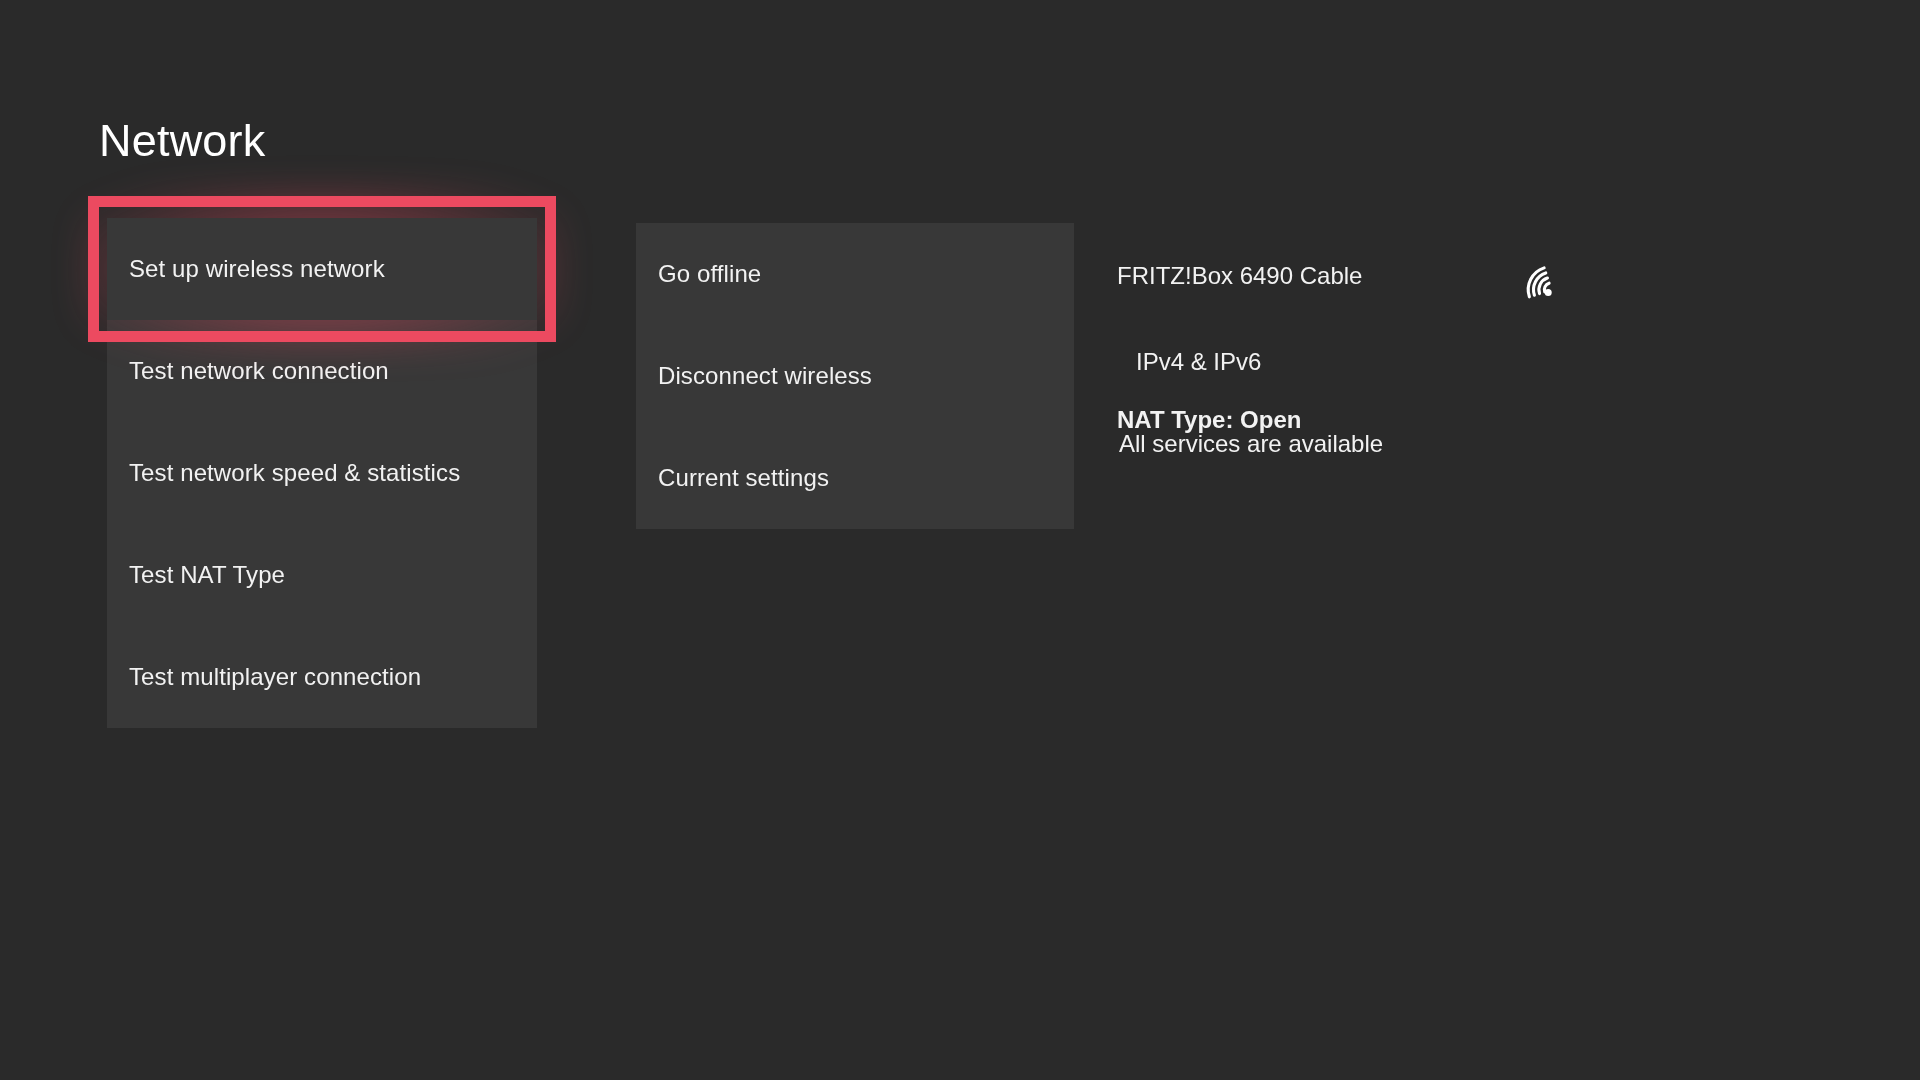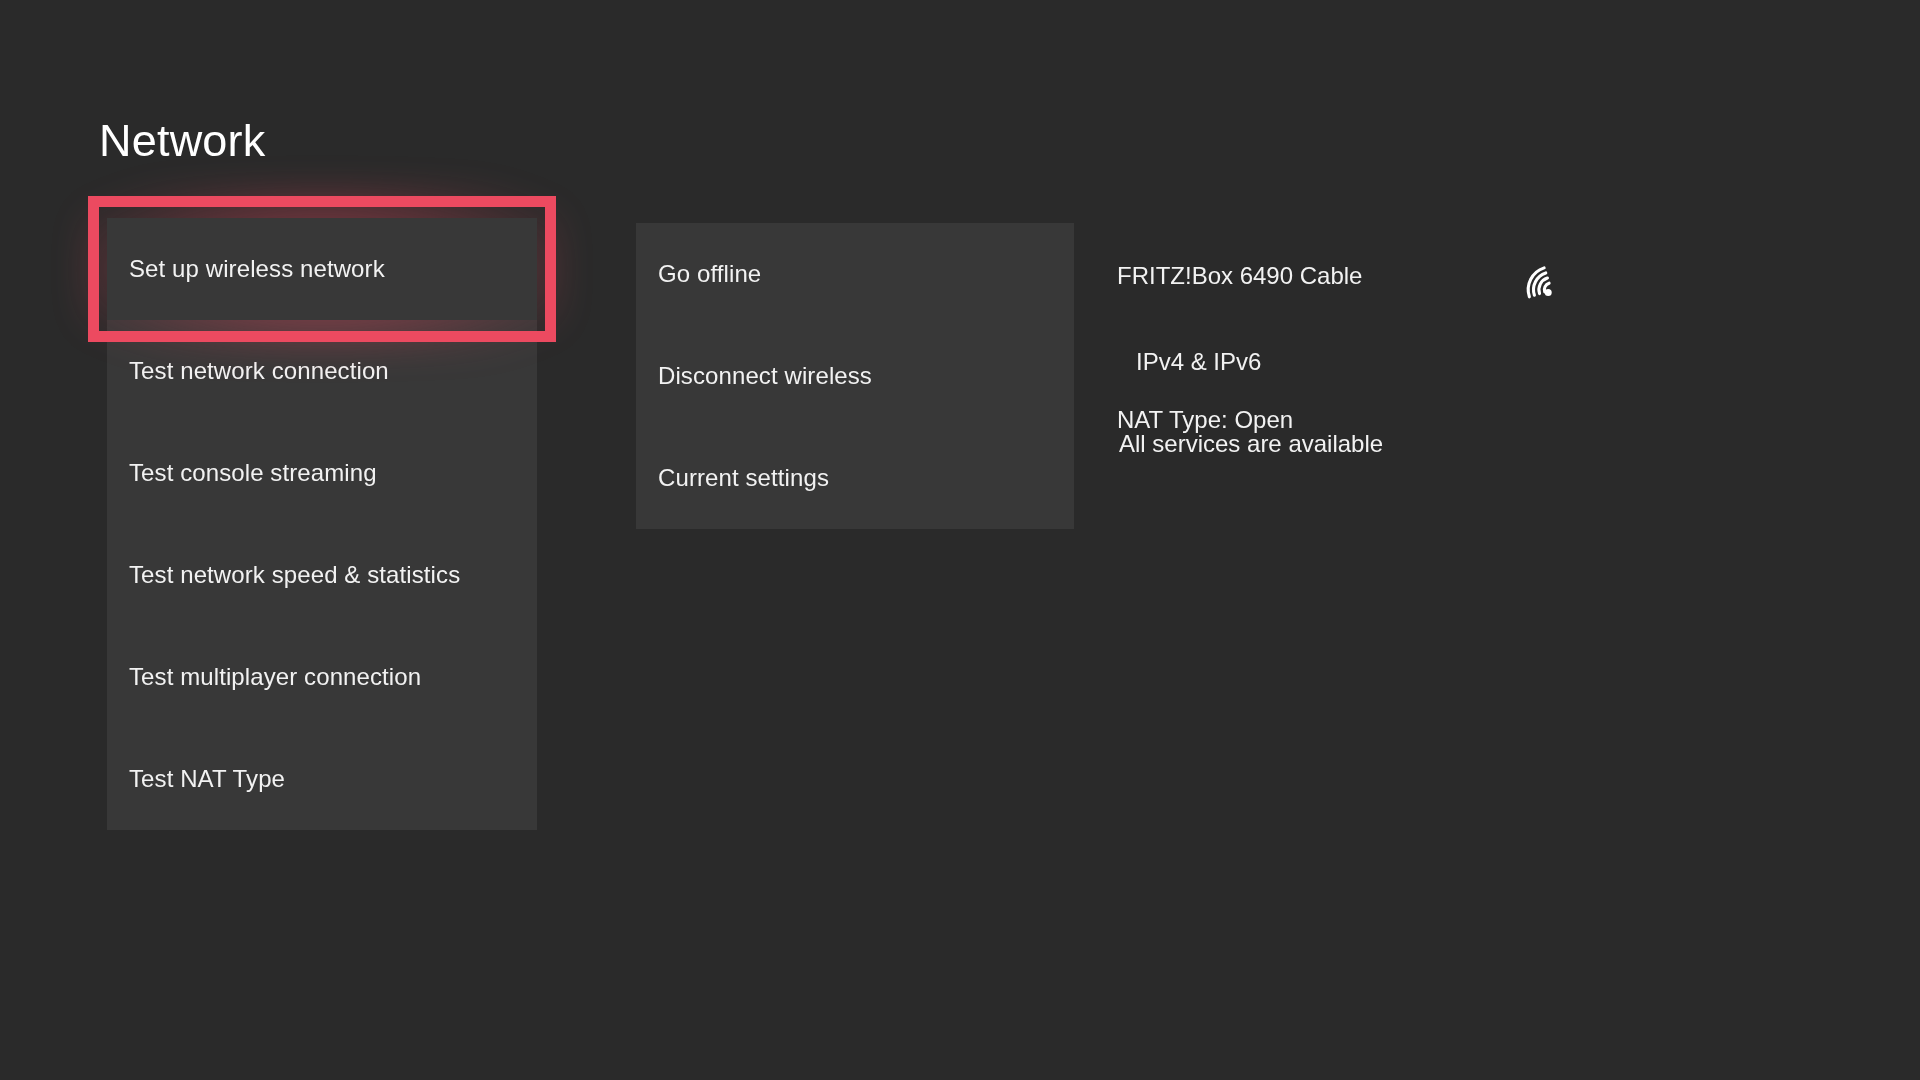--- a/index.html
+++ b/index.html
@@ -135,21 +135,21 @@
   }
   .status-heading { margin-top: 12px; }
   .status-name-row {
     display: flex;
     align-items: flex-start;
     margin-top: 46px;
     width: 440px;
   }
   .status-name-row .status-line { flex: 0 0 auto; }
   .status-ipver { margin-top: 48px; margin-left: 19px; }
-  .status-nat   { margin-top: 34px; }
+  .status-nat   { margin-top: 34px; font-weight: bold; }
   .status-svc   { padding-left: 2px; }
 
   .wifi-icon {
     margin-left: auto;
     width: 38px;
     height: 38px;
     display: block;
     flex: 0 0 auto;
   }
 </style>
@@ -169,41 +169,36 @@
         <span class="tile-label">Set up wireless network</span>
       </div>
     </div>
 
     <div class="tile-wrap">
       <div class="tile">
         <span class="tile-label">Test network connection</span>
       </div>
     </div>
 
-    <div class="tile-wrap">
-      <div class="tile">
-        <span class="tile-label">Test console streaming</span>
-      </div>
-    </div>
 
     <div class="tile-wrap">
       <div class="tile">
         <span class="tile-label">Test network speed &amp; statistics</span>
       </div>
     </div>
 
     <div class="tile-wrap">
       <div class="tile">
+        <span class="tile-label">Test NAT Type</span>
+      </div>
+    </div>
+
+    <div class="tile-wrap">
+      <div class="tile">
         <span class="tile-label">Test multiplayer connection</span>
-      </div>
-    </div>
-
-    <div class="tile-wrap">
-      <div class="tile">
-        <span class="tile-label">Test NAT Type</span>
       </div>
     </div>
 
   </div>
 
   <div class="col col-secondary">
 
     <div class="tile-wrap">
       <div class="tile">
         <span class="tile-label">Go offline</span>

